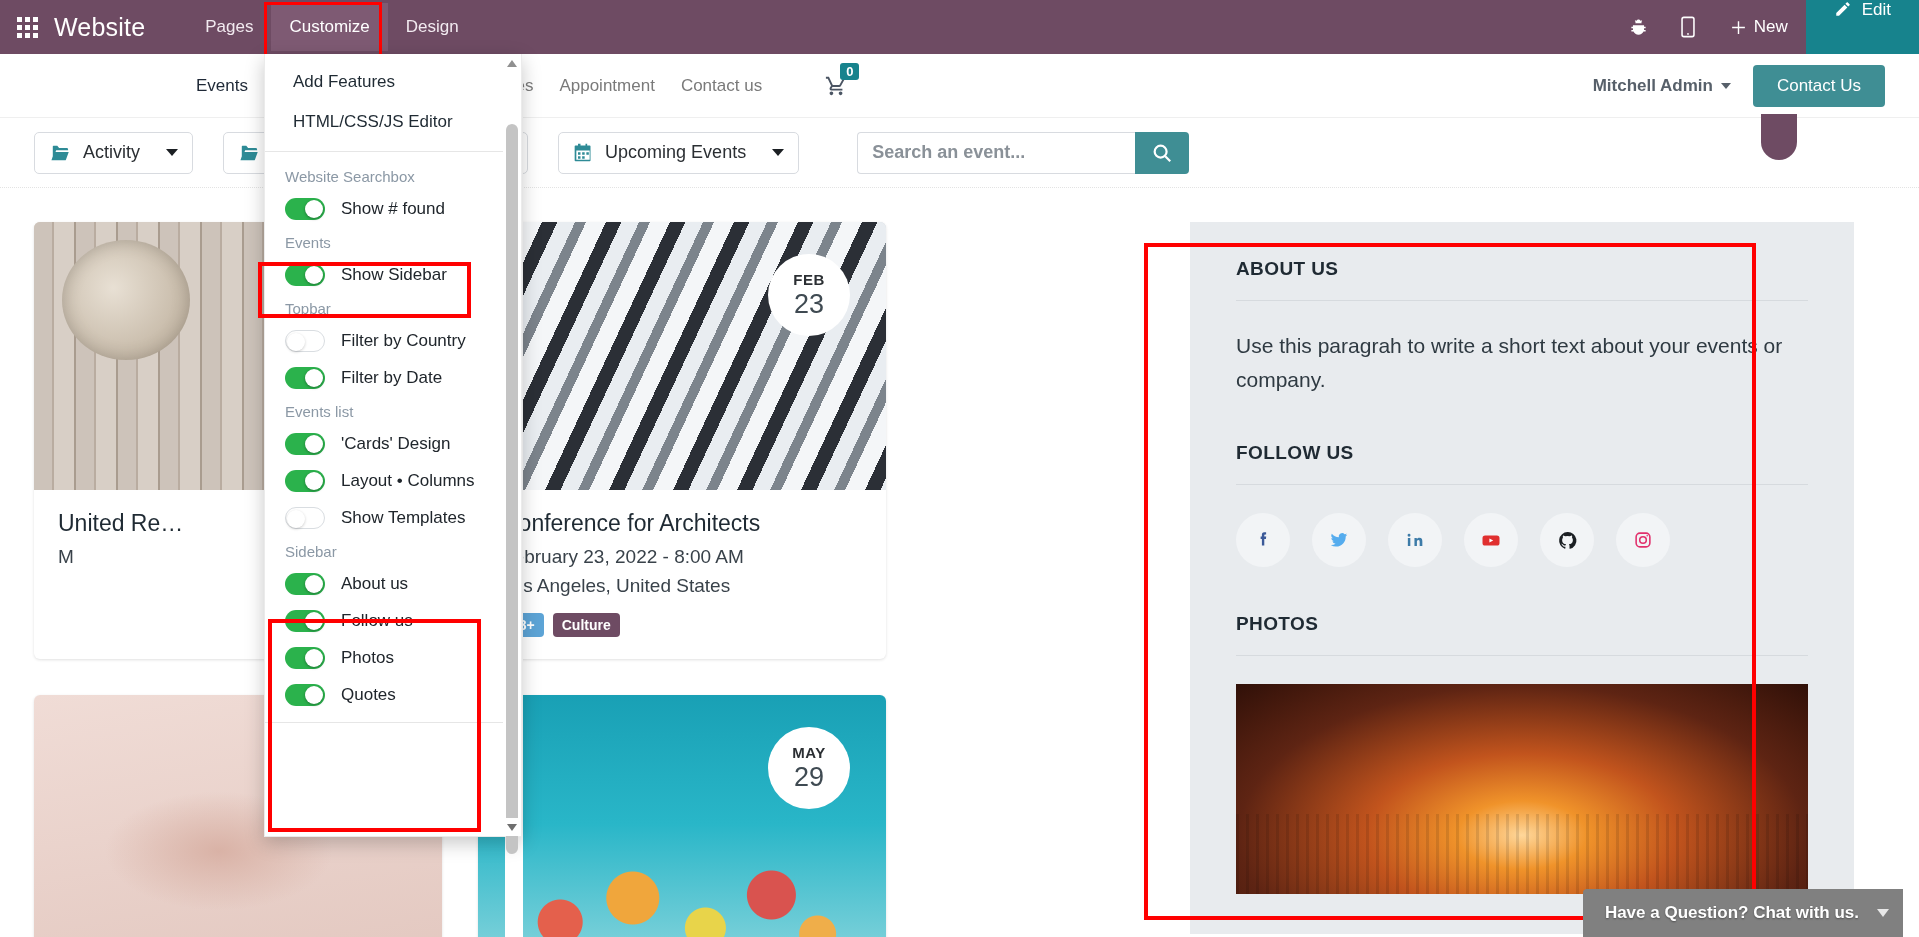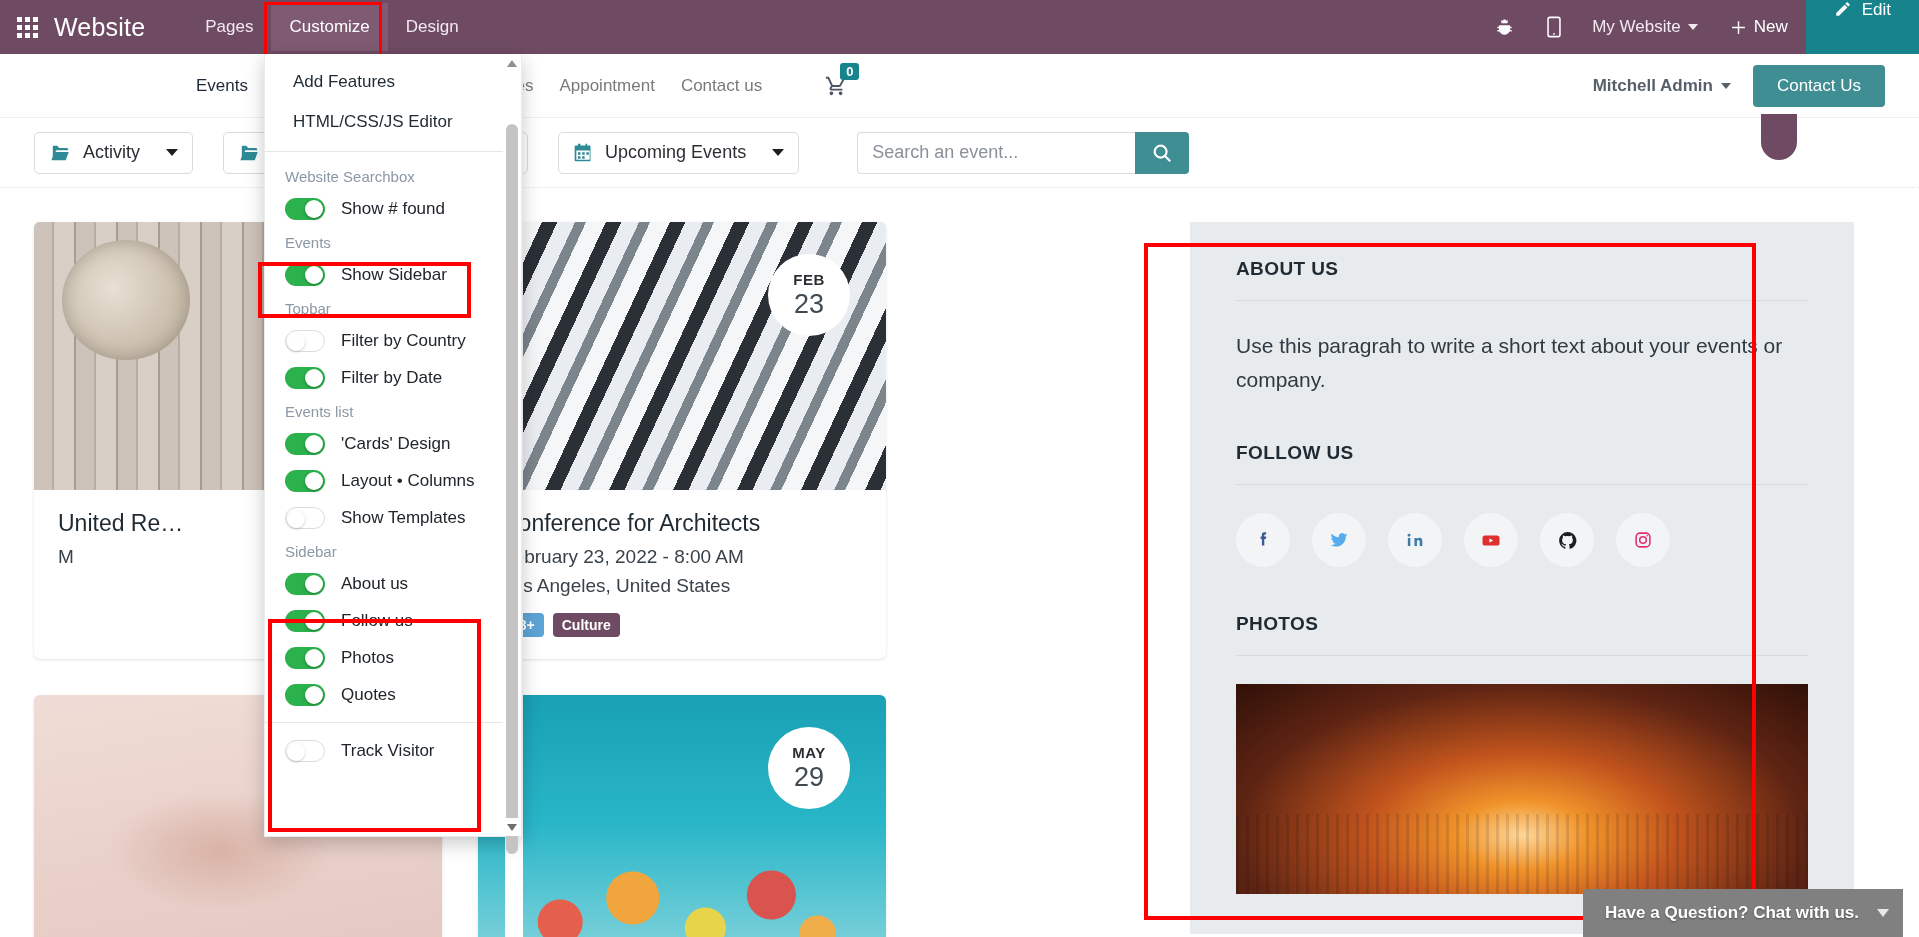--- a/index.html
+++ b/index.html
@@ -77,21 +77,21 @@
     display:flex; align-items:center; gap: 12px; border:1px solid #d8dbe0;
     border-radius: 5px; height: 42px; padding: 0 14px; background:#fff;
     font-size: 18px; color:#2b2f33; cursor:pointer; white-space:nowrap;
   }
   .filter-btn .fi { color:#2E8B96; font-size: 18px; display:flex; }
   .filter-btn .ca { width:0;height:0;border-left:6px solid transparent;border-right:6px solid transparent;border-top:7px solid #1b1f23; margin-left: 14px;}
   .search-wrap { margin-left: 28px; display:flex; height:42px; }
   .search-input {
     width: 278px; height:42px; border: 1px solid #d8dbe0; border-right:none;
     border-radius: 4px 0 0 4px; padding: 0 14px; font-size: 18px; color:#000000;
-    font-family: inherit; outline:none;
+    font-family: inherit; outline:none;font-weight:bold;
   }
   .search-input::placeholder { color:#8a9198; }
   .search-go {
     width: 54px; height:42px; background:#3F8E94; border-radius: 0 4px 4px 0;
     display:flex; align-items:center; justify-content:center; cursor:pointer; color:#fff;
   }
 
   
   .content { display:flex; padding: 0 34px; background:#fff; height: 749px;}
   .events-col { width: 1100px; padding-top: 34px; }
@@ -248,24 +248,20 @@
         <svg width="19" height="19" viewBox="0 0 24 24" fill="#ffffff">
             <path d="M12 2c-1.2 0-2.2.7-2.7 1.7l-1-1-1 1 1.2 1.2C8.2 5.4 8 5.9 8 6.5h8c0-.6-.2-1.1-.5-1.6L16.7 3.7l-1-1-1 1C14.2 2.7 13.2 2 12 2zM5 9v2H3v2h2v1c0 .3 0 .7.1 1H3v2h2.7c1 2.4 3.4 4 6.3 4s5.3-1.6 6.3-4H21v-2h-2.1c.1-.3.1-.7.1-1v-1h2v-2h-2V9H5z"></path>
           </svg>
       </div>
       <div class="topbar-icon">
         <svg width="16" height="22" viewBox="0 0 16 24" fill="none" stroke="#ffffff" stroke-width="1.7">
             <rect x="1.5" y="1.5" width="13" height="21" rx="2"></rect>
             <circle cx="8" cy="19.5" r="1" fill="#ffffff" stroke="none"></circle>
           </svg>
       </div>
-      <div class="topbar-user">
-        <span>My Website</span>
-        <span class="caret-down"></span>
-      </div>
       <div class="topbar-new">
         <svg width="17" height="17" viewBox="0 0 24 24">
             <path d="M11 3h2v8h8v2h-8v8h-2v-8H3v-2h8z" fill="#ffffff"></path>
           </svg>
         <span>New</span>
       </div>
       <div class="topbar-edit">
         <svg width="18" height="18" viewBox="0 0 24 24">
             <path d="M3 17.3V21h3.7L17.8 9.9l-3.7-3.7L3 17.3zM20.7 7c.4-.4.4-1 0-1.4l-2.3-2.3c-.4-.4-1-.4-1.4 0l-1.8 1.8 3.7 3.7L20.7 7z" fill="#ffffff"></path>
           </svg>
@@ -541,26 +537,20 @@
         <span class="dd-label">Photos</span>
       </div>
       <div class="dd-toggle-row">
         <span class="sw on">
             <span class="knob"></span>
           </span>
         <span class="dd-label">Quotes</span>
       </div>
 
       <div class="dd-sep"></div>
-      <div class="dd-toggle-row">
-        <span class="sw off">
-            <span class="knob"></span>
-          </span>
-        <span class="dd-label">Track Visitor</span>
-      </div>
     </div>
 
     <div class="dd-sb">
       <div class="tr-up">
           <span class="arrow-up"></span>
         </div>
       <div class="thumb"></div>
       <div class="tr-dn">
           <span class="arrow-dn"></span>
         </div>

